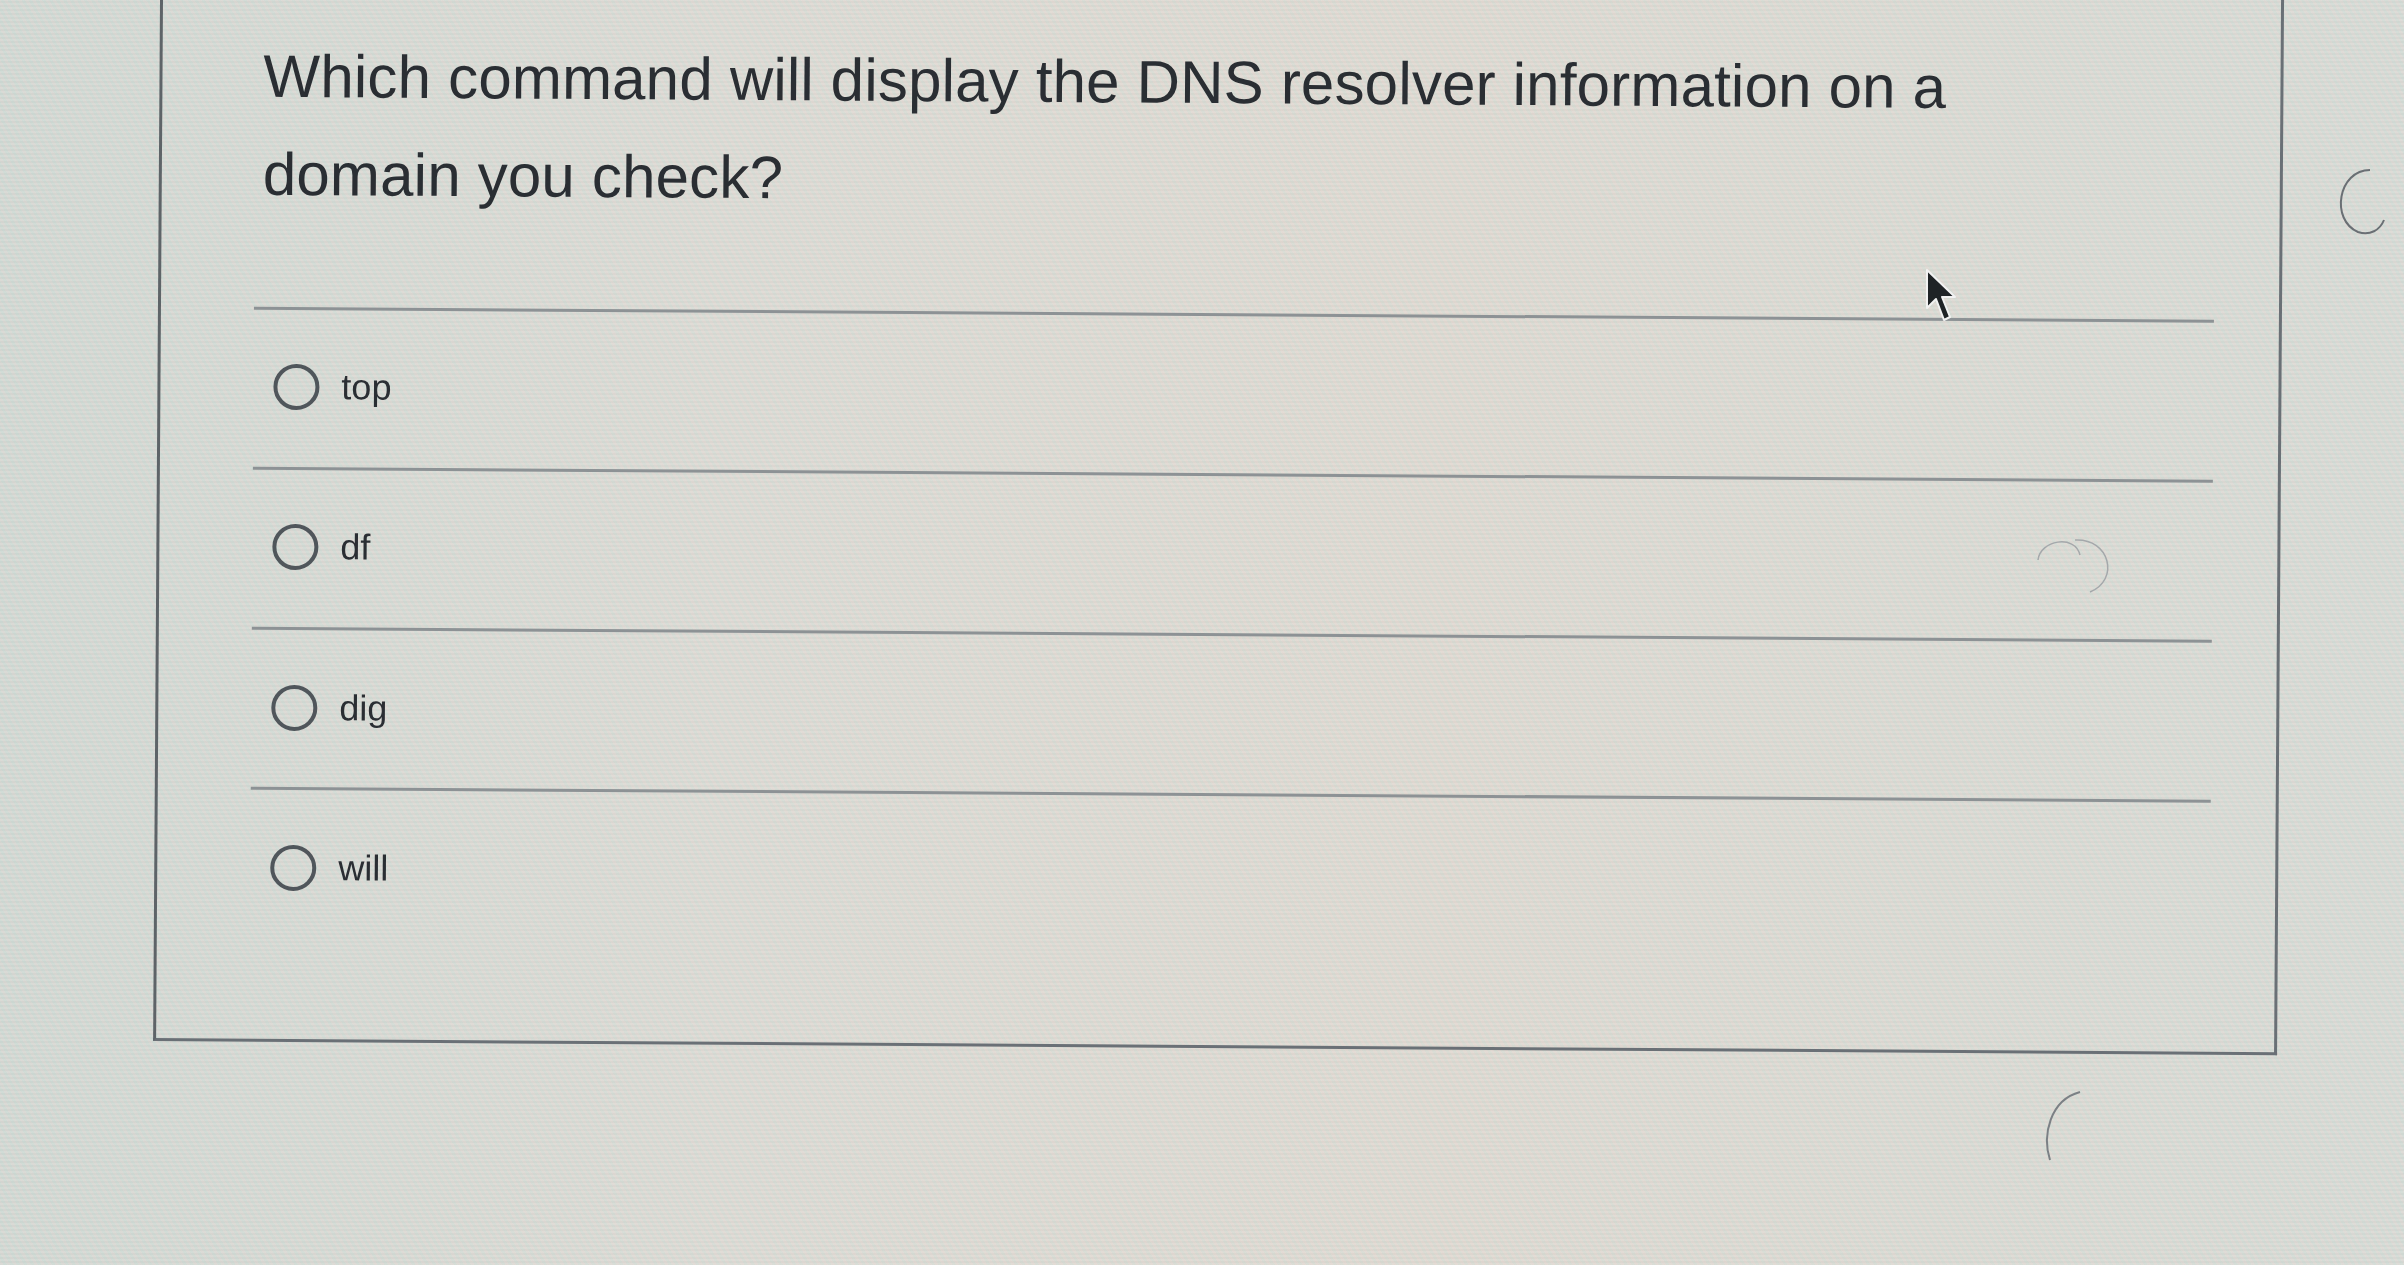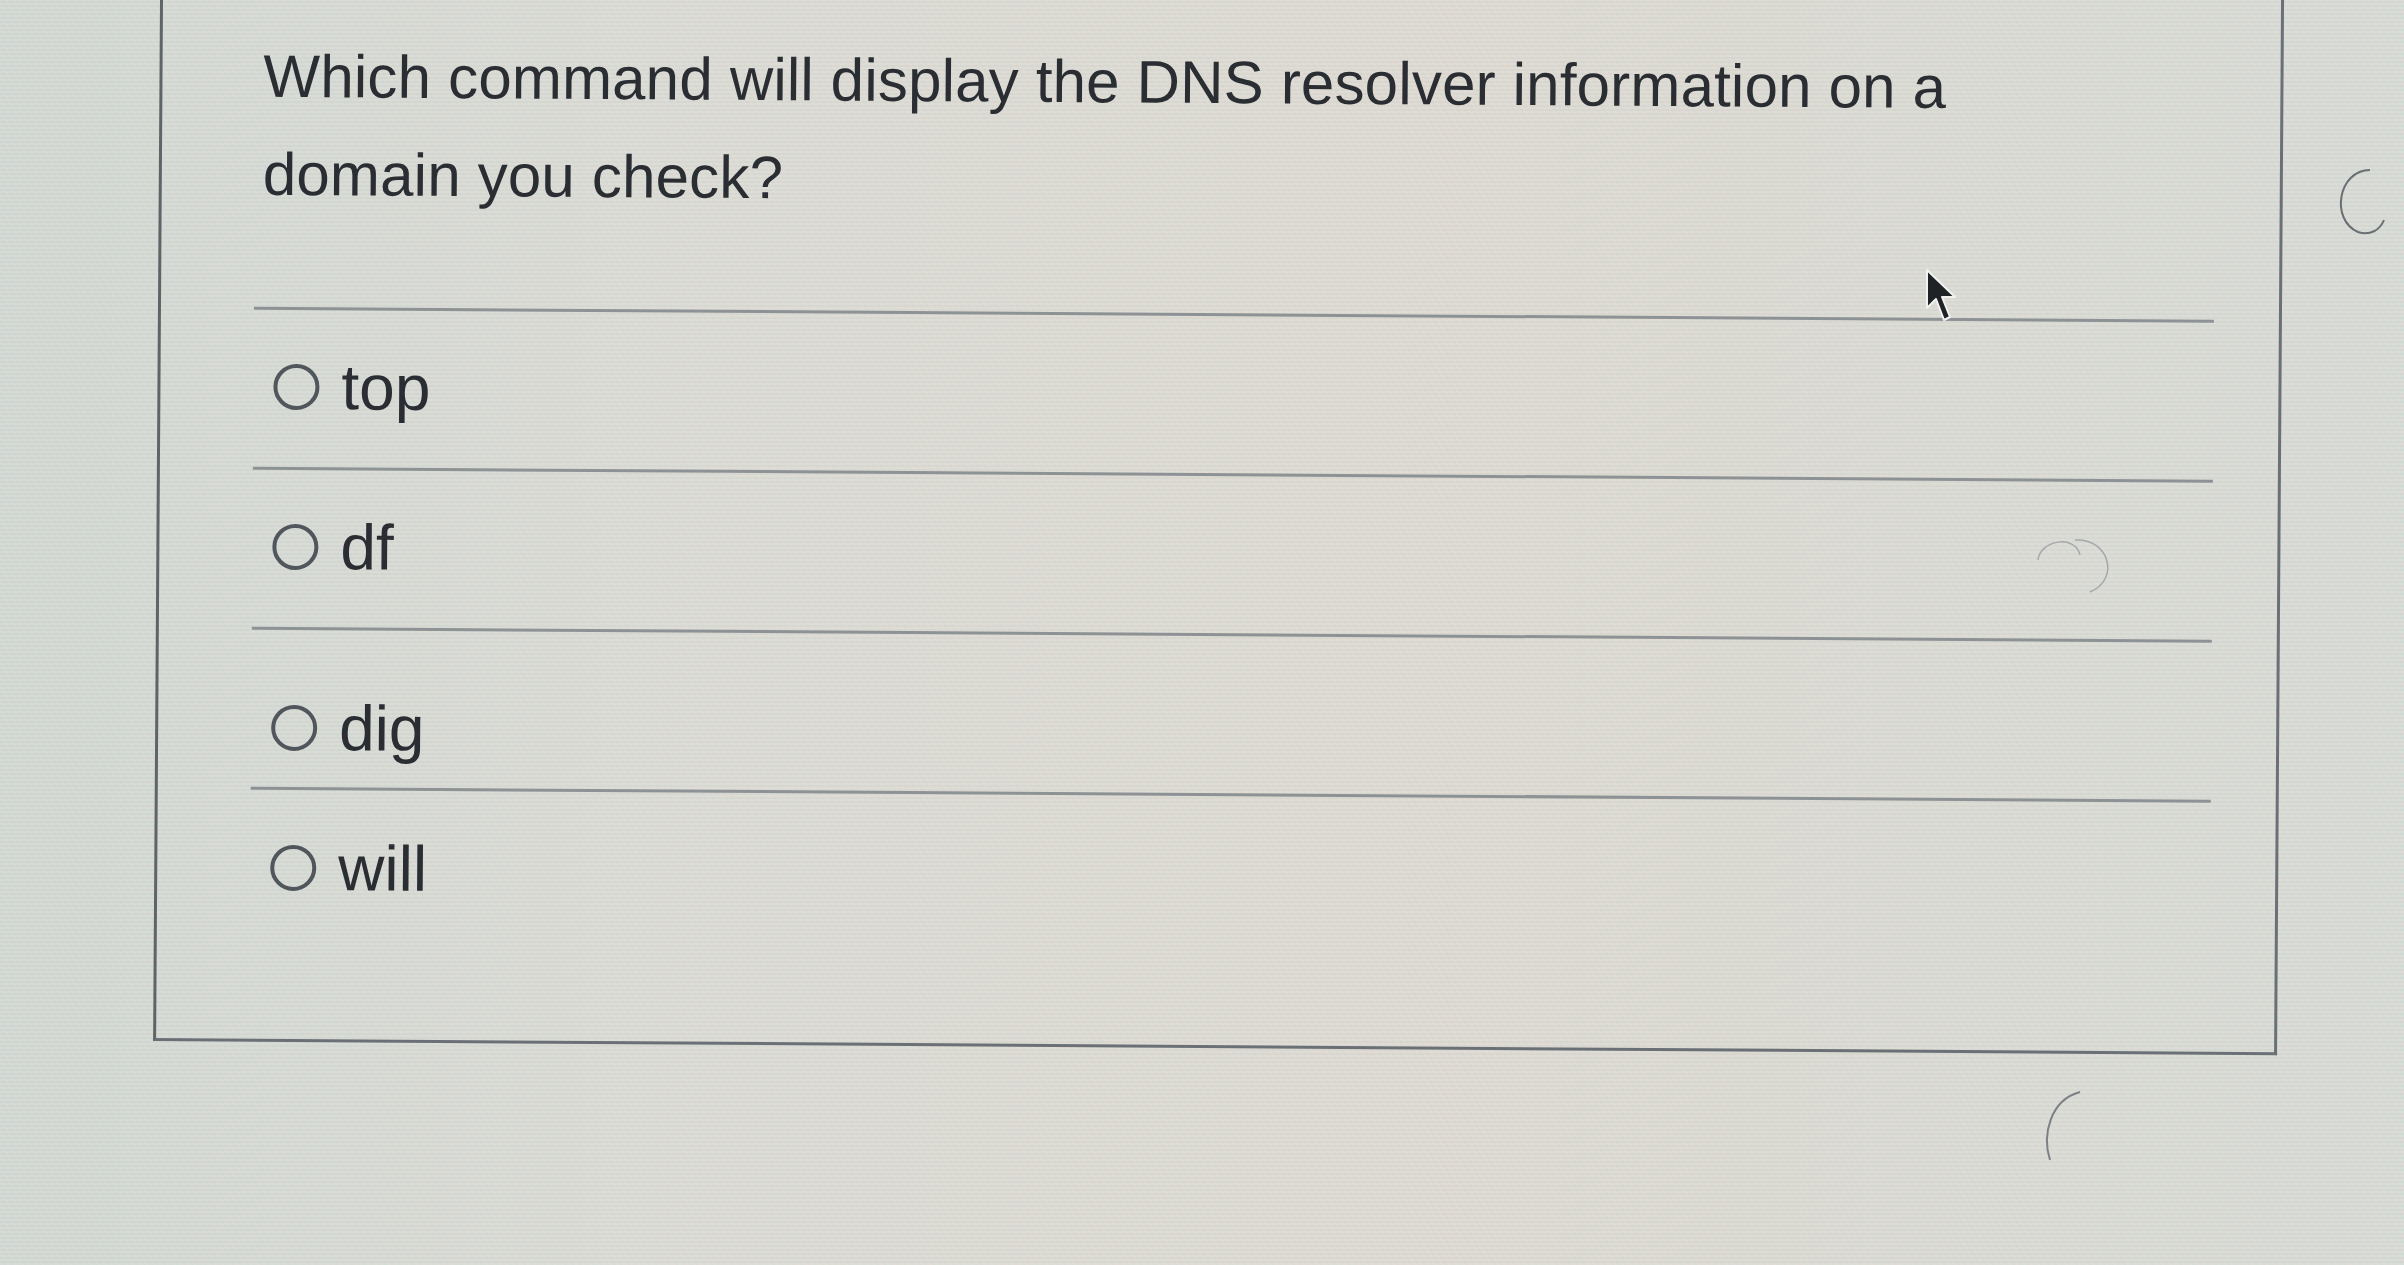--- a/index.html
+++ b/index.html
@@ -36,21 +36,21 @@
   .option {
     position: absolute; left: 276px; height: 60px;
     display: flex; align-items: center; cursor: pointer;
   }
   .radio {
     width: 46px; height: 46px; border-radius: 50%;
     border: 4px solid #50565b; box-sizing: border-box; background: transparent;
     flex: 0 0 auto;
   }
   .option-label {
-    margin-left: 22px; font-size: 64px; color: #2a2e33; line-height: 60px;
+    margin-left: 22px; font-size: 36px; color: #2a2e33; line-height: 60px;
   }
   .cursor { position: absolute; left: 1925px; top: 268px; width: 32px; height: 58px; }
   .margin-arc { position: absolute; }
 </style>
 </head>
 <body>
 
 <div class="stage">
   <div class="card"></div>
 
@@ -65,21 +65,21 @@
 
   <div class="separator" style="top:465px;"></div>
 
   <label class="option" style="top:515px;justify-content:space-between;">
     <span class="radio"></span>
     <span class="option-label">df</span>
   </label>
 
   <div class="separator" style="top:625px;"></div>
 
-  <label class="option" style="top:696px;">
+  <label class="option" style="top:676px;">
     <span class="radio"></span>
     <span class="option-label">dig</span>
   </label>
 
   <div class="separator" style="top:785px;"></div>
 
   <label class="option" style="top:836px;">
     <span class="radio"></span>
     <span class="option-label">will</span>
   </label>

